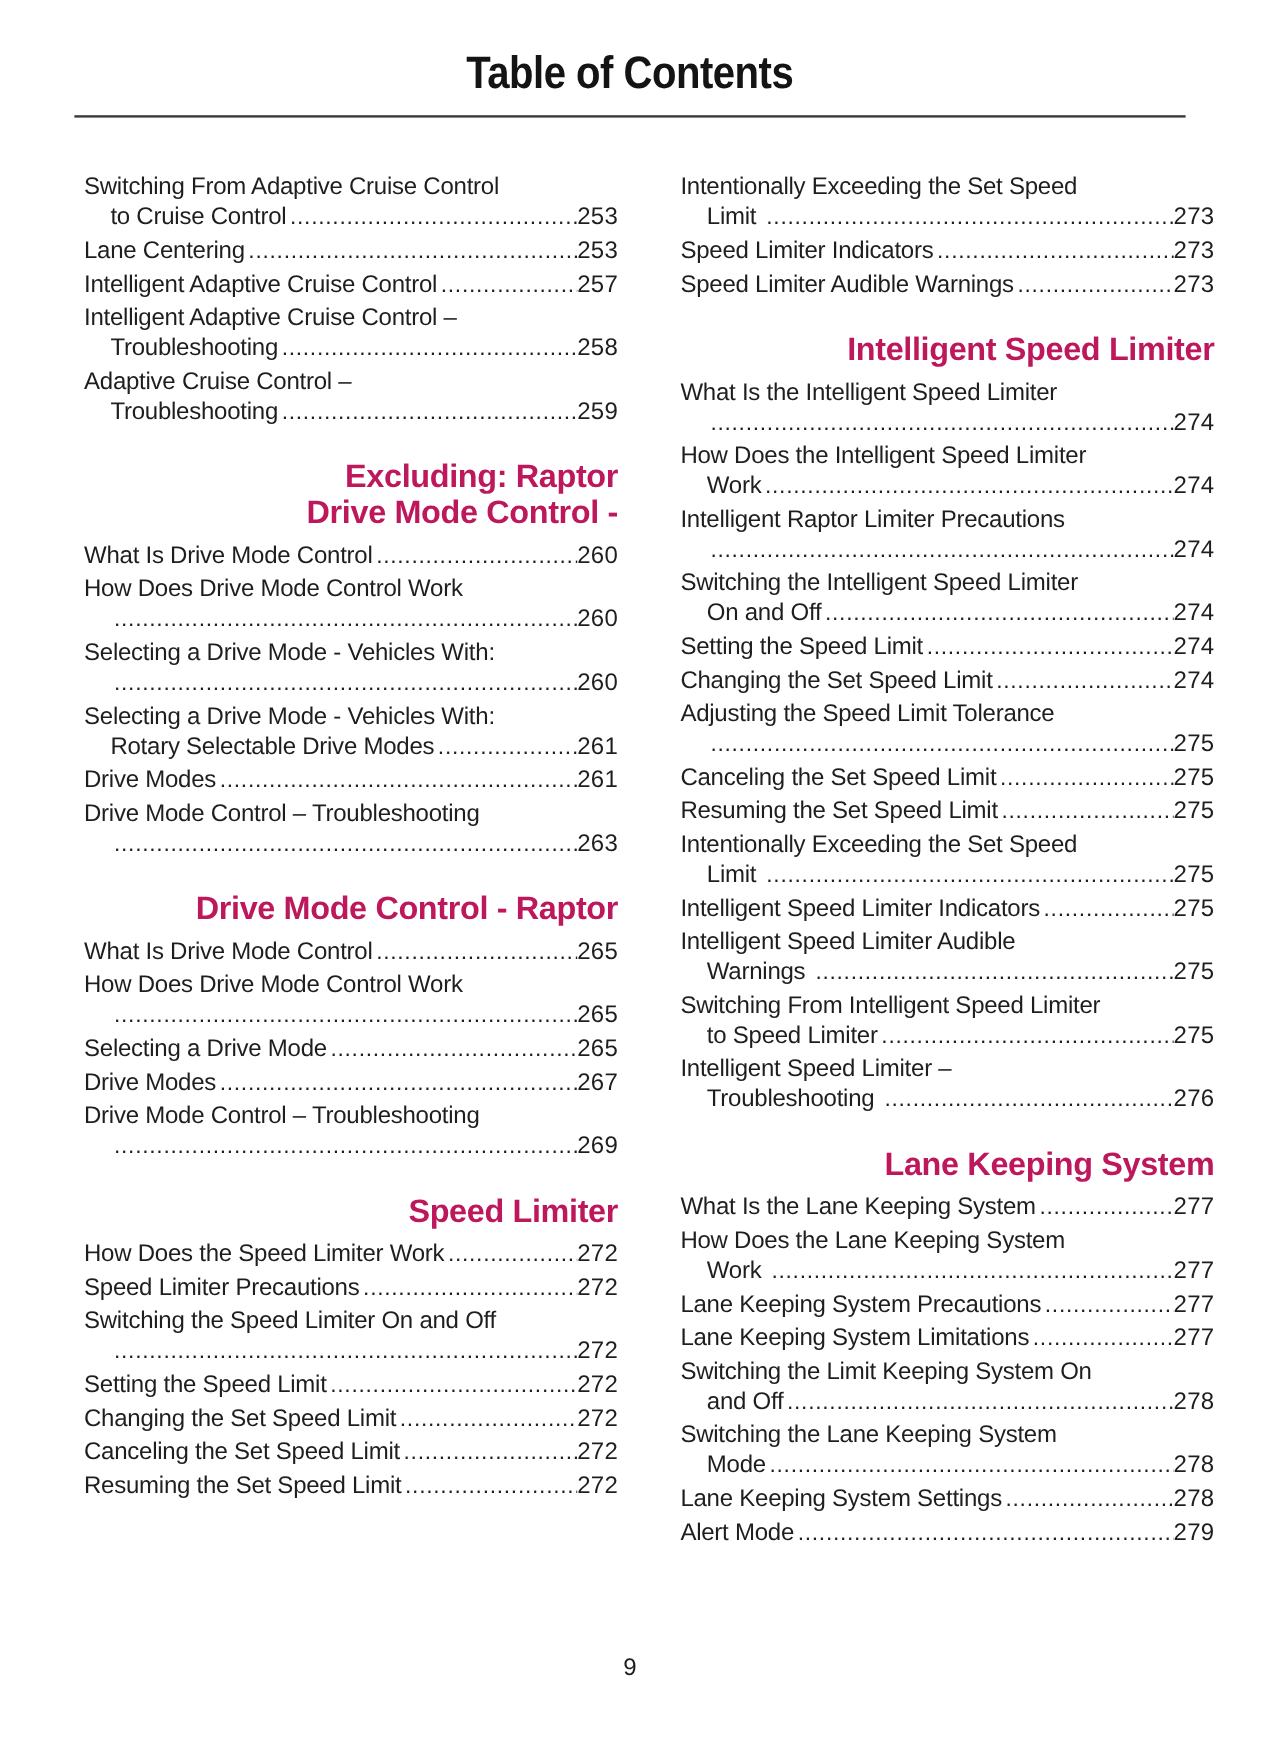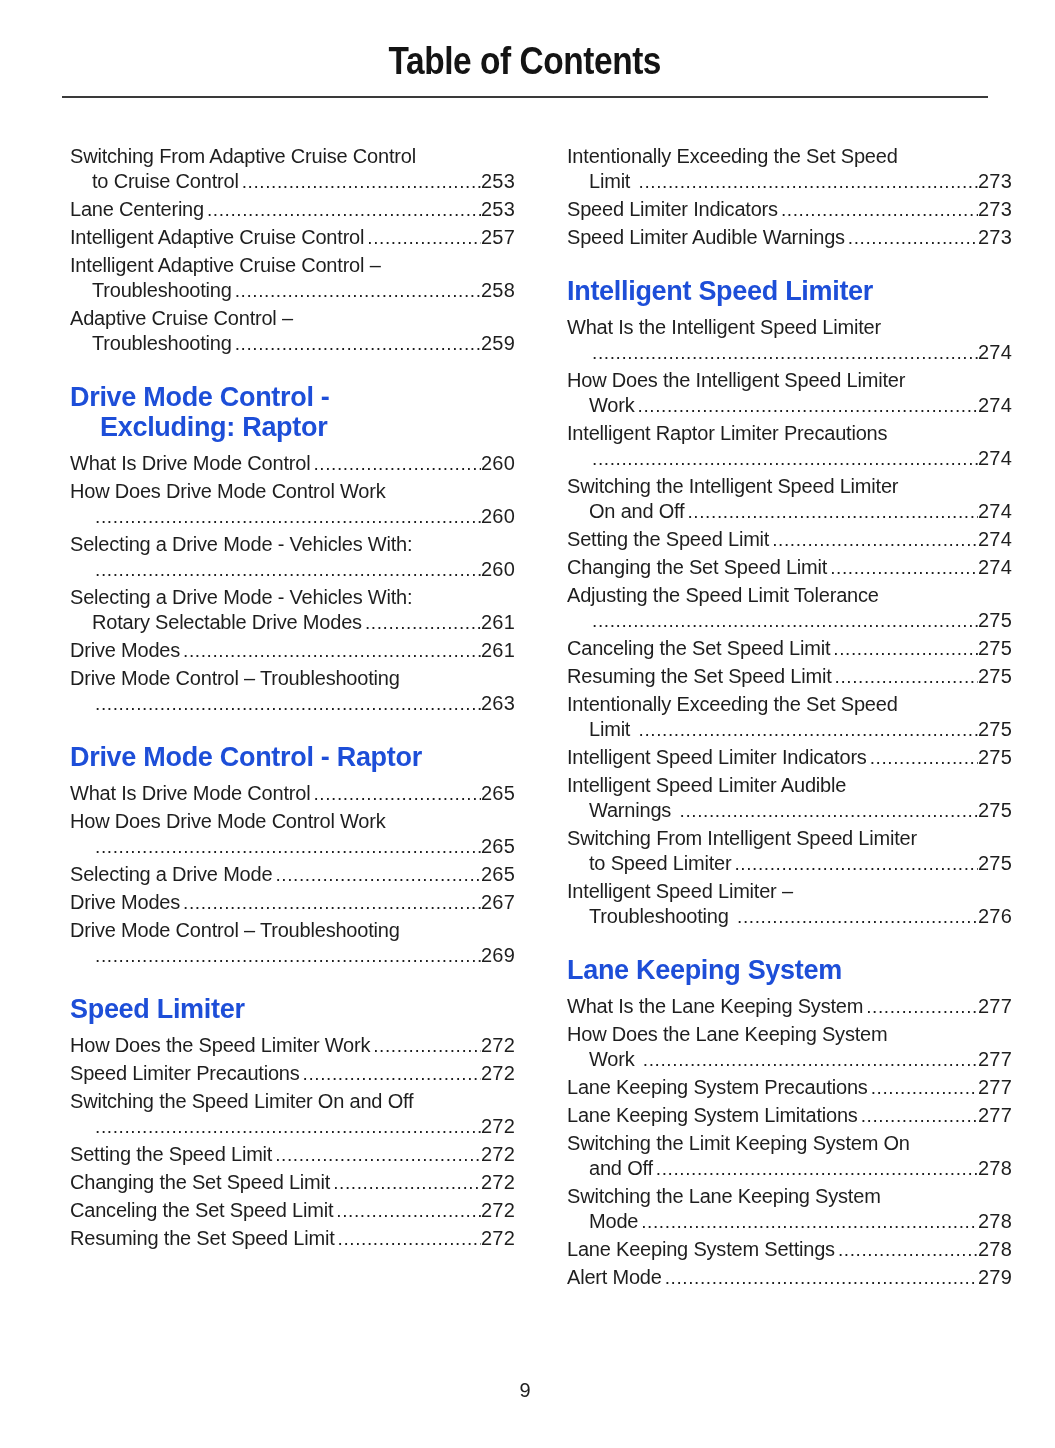--- a/index.html
+++ b/index.html
@@ -40,26 +40,27 @@
     margin: 13px 62px 0 62px;
   }
   .content {
     display: flex;
     gap: 52px;
     padding: 46px 43px 0 70px;
   }
   .col {
     flex: 0 0 445px;
     width: 445px;
+    text-align: right;
   }
   .heading {
     font-size: 27px;
     font-weight: 700;
     line-height: 30px;
-    color: #1d4ed8;
+    color: #be185d;
     letter-spacing: -0.3px;
     margin: 26px 0 9px 0;
   }
   .heading .hline.cont {
     padding-left: 30px;
   }
   .col > .heading:first-child {
     margin-top: 0;
   }
   .entry {
@@ -152,22 +153,22 @@
           <div class="line">
             <span class="t">Adaptive Cruise Control –</span>
           </div>
           <div class="line cont">
             <span class="t">Troubleshooting</span>
             <span class="fill"></span>
             <span class="pg">259</span>
           </div>
         </div>
         <div class="heading">
+          <div class="hline cont">Excluding: Raptor</div>
           <div class="hline">Drive Mode Control -</div>
-          <div class="hline cont">Excluding: Raptor</div>
         </div>
         <div class="entry">
           <div class="line">
             <span class="t">What Is Drive Mode Control</span>
             <span class="fill"></span>
             <span class="pg">260</span>
           </div>
         </div>
         <div class="entry">
           <div class="line">

